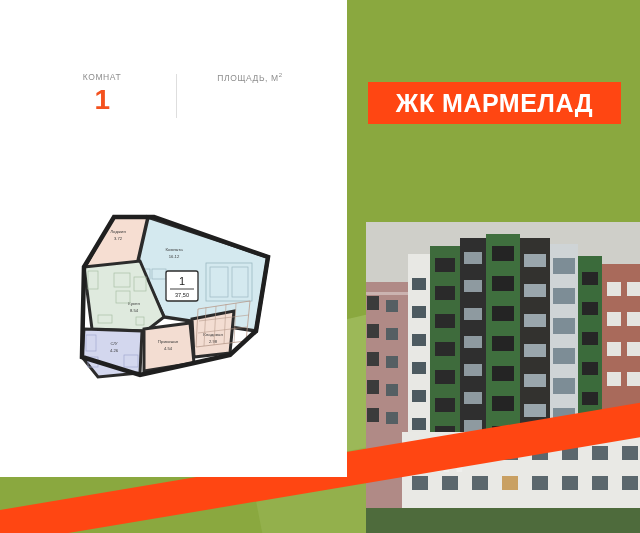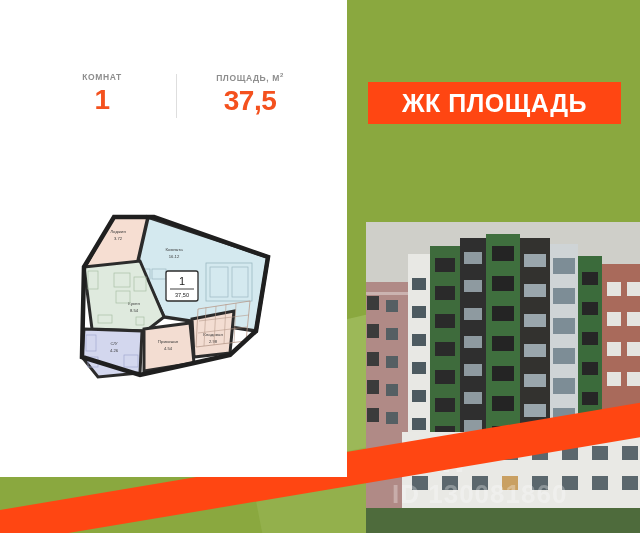--- a/index.html
+++ b/index.html
@@ -107,21 +107,21 @@
   }
   .stat + .stat::before {
     content: "";
     position: absolute;
     left: 0; top: 2px;
     width: 1px; height: 44px;
     background: #dedede;
   }
   .stat-label {
     font-size: 8.5px;
-    font-weight: bold;
+    font-weight: normal;
     letter-spacing: .6px;
     color: #8d8d8d;
     text-transform: uppercase;
     white-space: nowrap;
   }
   .stat-value {
     font-size: 28px;
     font-weight: bold;
     color: #f4511e;
     line-height: 32px;
@@ -322,35 +322,33 @@
         <div class="win" style="left:190px;top:44px; width:16px;height:14px;background:#5b676d;"></div>
         <div class="win" style="left:220px;top:44px; width:16px;height:14px;background:#5b676d;"></div>
       </div>
 
       <div class="bseg" style="left:0; width:290px; height:26px; top:286px; background:#4e6b3c;"></div>
     </div>
   </div>
 
   <div class="wm">
     <div class="wm-brand">иан</div>
-    <div class="wm-id">ID 130081860</div>
   </div>
 
   <div class="stripe"></div>
 
   <div class="card">
 
     <div class="stats">
       <div class="stat">
         <div class="stat-label"><span>КОМНАТ</span></div>
         <div class="stat-value">1</div>
       </div>
       <div class="stat">
         <div class="stat-label"><span>ПЛОЩАДЬ, М</span><sup>2</sup></div>
-        <div class="stat-value">37,5</div>
       </div>
     </div>
 
     <div class="plan-wrap">
       <svg class="plan-svg" width="240" height="200" viewBox="0 0 240 200">
 
         <g>
           <path d="M 8,62 L 36,12 L 76,12 L 60,56 Z" fill="#f6ded2" stroke="#2b2b2b" stroke-width="1.2"></path>
           <text class="rm-label" x="40" y="28">Лоджия</text>
           <text class="rm-area" x="40" y="35">3.72</text>
@@ -418,17 +416,17 @@
           <text class="badge-num" x="104" y="80">1</text>
           <line x1="92" y1="84" x2="116" y2="84" stroke="#2b2b2b" stroke-width="0.9"></line>
           <text class="badge-area" x="104" y="92">37,50</text>
         </g>
       </svg>
     </div>
   </div>
 
   <div class="brand">
     <div class="brand-bar">
-      <span class="brand-bar-text">ЖК ПЛОЩАДЬ</span>
+      <span class="brand-bar-text">ЖК МАРМЕЛАД</span>
     </div>
   </div>
 
 </div>
 
 </body></html>

